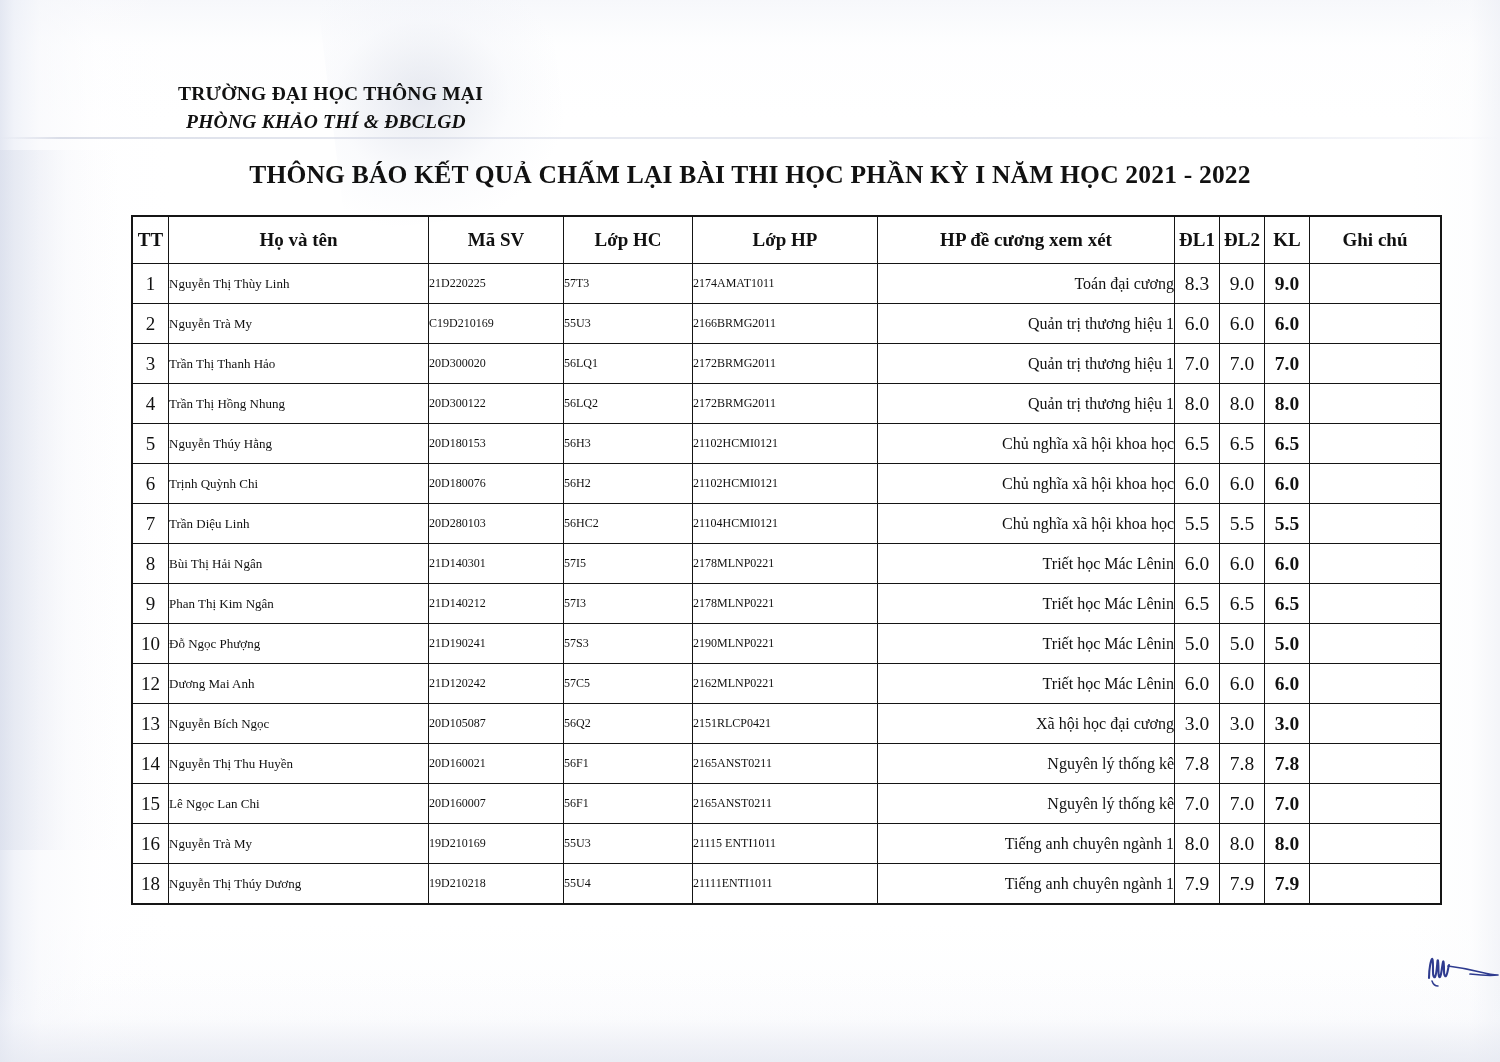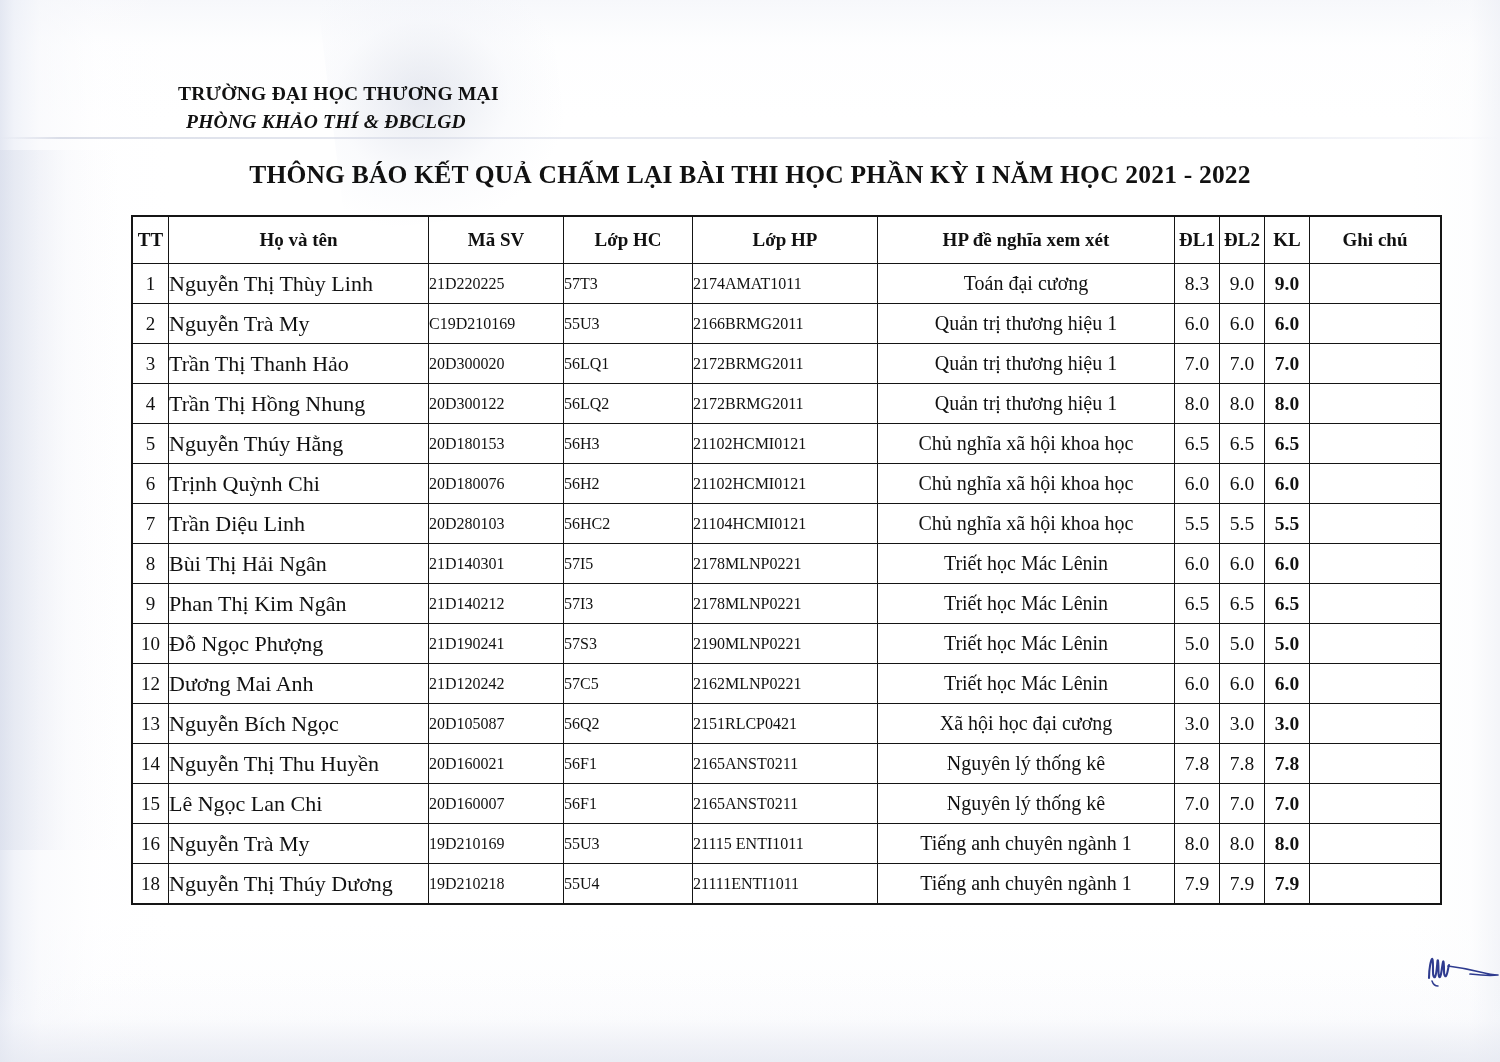--- a/index.html
+++ b/index.html
@@ -150,35 +150,35 @@
   .col-note { width: 131px; }
 
   
   .c-tt {
     text-align: center;
     font-size: 19px;
     padding-bottom: 5px;
   }
   .c-name {
     text-align: left;
-    font-size: 22px;
+    font-size: 13px;
     padding-left: 7px;
     padding-bottom: 5px;
     white-space: nowrap;
   }
   .c-msv, .c-lhc, .c-lhp {
     text-align: left;
-    font-size: 16px;
+    font-size: 12px;
     padding-left: 7px;
     padding-bottom: 15px;
     white-space: nowrap;
   }
   .c-hp {
-    text-align: center;
-    font-size: 20px;
+    text-align: right;
+    font-size: 16px;
     padding-left: 7px;
     padding-bottom: 2px;
     white-space: nowrap;
   }
   .c-dl {
     text-align: center;
     font-size: 19.5px;
     padding-bottom: 15px;
   }
   .c-kl {
@@ -202,21 +202,21 @@
 </head>
 <body>
 
 <div id="paper"></div>
 <div id="smudge-a"></div>
 <div id="smudge-b"></div>
 <div id="scanline"></div>
 <div id="bottom-haze"></div>
 
 <div id="letterhead">
-  <div id="org-line-1">TRƯỜNG ĐẠI HỌC THƯƠNG MẠI</div>
+  <div id="org-line-1">TRƯỜNG ĐẠI HỌC THÔNG MẠI</div>
   <div id="org-line-2">PHÒNG KHẢO THÍ &amp; ĐBCLGD</div>
 </div>
 
 <div id="doc-title">THÔNG BÁO KẾT QUẢ CHẤM LẠI BÀI THI HỌC PHẦN KỲ I NĂM HỌC 2021 - 2022</div>
 
 <table id="grade-table">
   <colgroup>
     <col class="col-tt">
       <col class="col-name">
       <col class="col-msv">
@@ -228,21 +228,21 @@
       <col class="col-kl">
       <col class="col-note">
   </colgroup>
   <thead>
     <tr>
       <th>TT</th>
       <th>Họ và tên</th>
       <th>Mã SV</th>
       <th>Lớp HC</th>
       <th>Lớp HP</th>
-      <th>HP đề nghĩa xem xét</th>
+      <th>HP đề cương xem xét</th>
       <th>ĐL1</th>
       <th>ĐL2</th>
       <th>KL</th>
       <th>Ghi chú</th>
     </tr>
   </thead>
   <tbody id="table-body">
       <tr>
         <td class="c-tt">1</td>
         <td class="c-name">Nguyễn Thị Thùy Linh</td>

